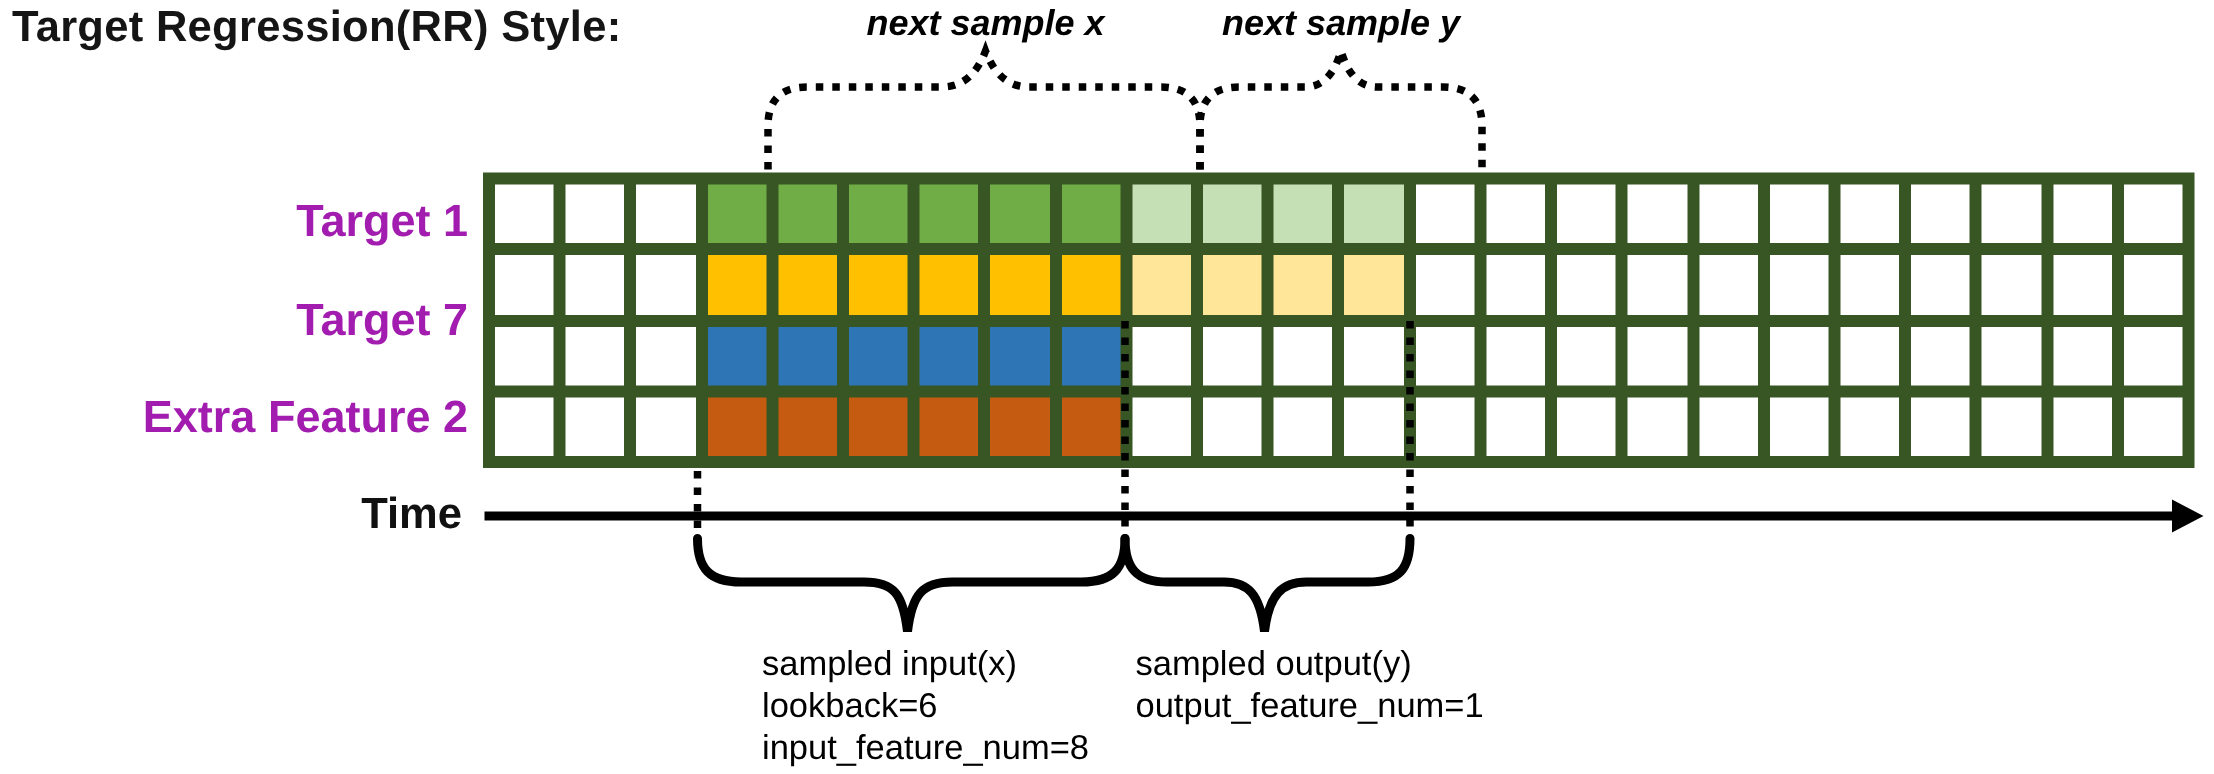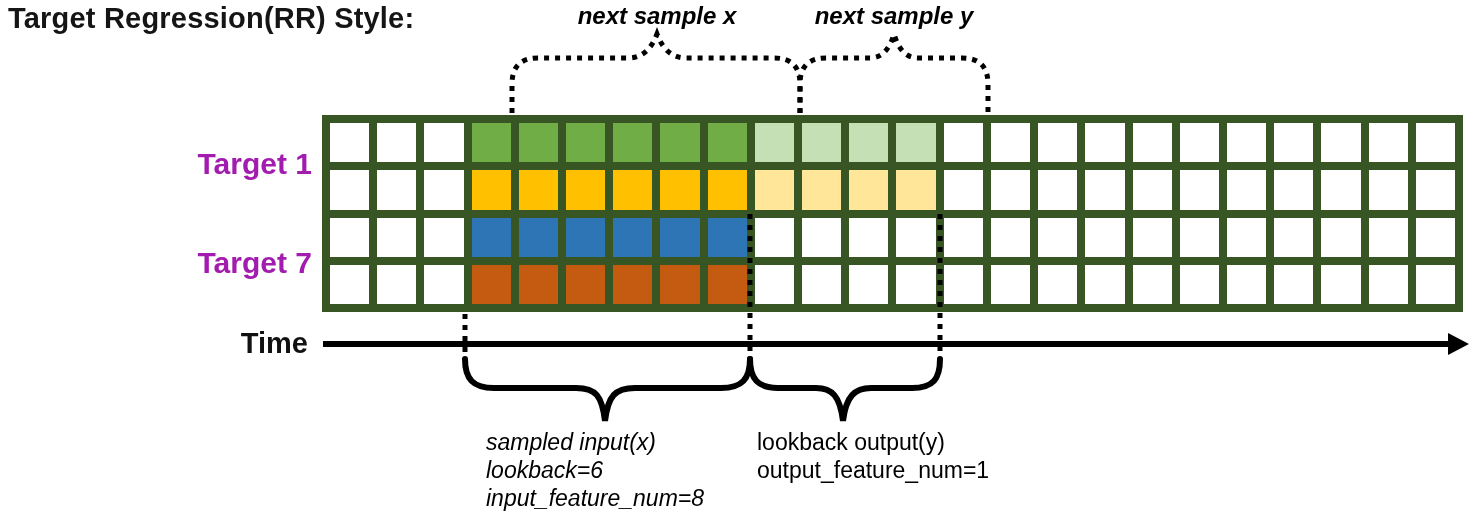--- a/index.html
+++ b/index.html
@@ -34,36 +34,37 @@
   .anno-x { left:507px; }
   .anno-y { left:744px; }
   .time-label {
     position:absolute; left:150px; top:327px; width:158px; text-align:right;
     font-size:29px; font-weight:bold; color:#111;
   }
   .sample-block {
     position:absolute; top:428px; font-size:23px; line-height:28px;
     color:#000; white-space:nowrap;
   }
-  .sample-input  { left:486px;font-style:italic; }
+  .sample-input  { left:508px; }
   .sample-output { left:757px; }
 </style>
 </head>
 <body>
 
 <div class="canvas">
 
   <div class="title">Target Regression(RR) Style:</div>
 
   <div class="anno anno-x">next sample x</div>
   <div class="anno anno-y">next sample y</div>
 
   <div class="row-labels">
     <div class="row-label">Target 1</div>
     <div class="row-label">Target 7</div>
+    <div class="row-label">Extra Feature 2</div>
   </div>
 
   <div class="grid" style="background: rgb(55, 86, 35); grid-template-columns: repeat(24, 1fr);">
       <div class="cell" style="background: rgb(255, 255, 255);"></div>
       <div class="cell" style="background: rgb(255, 255, 255);"></div>
       <div class="cell" style="background: rgb(255, 255, 255);"></div>
       <div class="cell" style="background: rgb(112, 173, 71);"></div>
       <div class="cell" style="background: rgb(112, 173, 71);"></div>
       <div class="cell" style="background: rgb(112, 173, 71);"></div>
       <div class="cell" style="background: rgb(112, 173, 71);"></div>
@@ -178,17 +179,17 @@
     <path d="M 750 359 C 750 379 758 388 778 388 L 816 388 C 832 388 840 396 843 421 C 846 396 855 388 871 388 L 912 388 C 933 388 940 379 940 359" fill="none" stroke="#000" stroke-width="6" stroke-linecap="round"></path>
   </svg>
 
   <div class="sample-block sample-input">
     <div>sampled input(x)</div>
     <div>lookback=6</div>
     <div>input_feature_num=8</div>
   </div>
 
   <div class="sample-block sample-output">
-    <div>lookback output(y)</div>
+    <div>sampled output(y)</div>
     <div>output_feature_num=1</div>
   </div>
 
 </div>
 
 </body></html>

